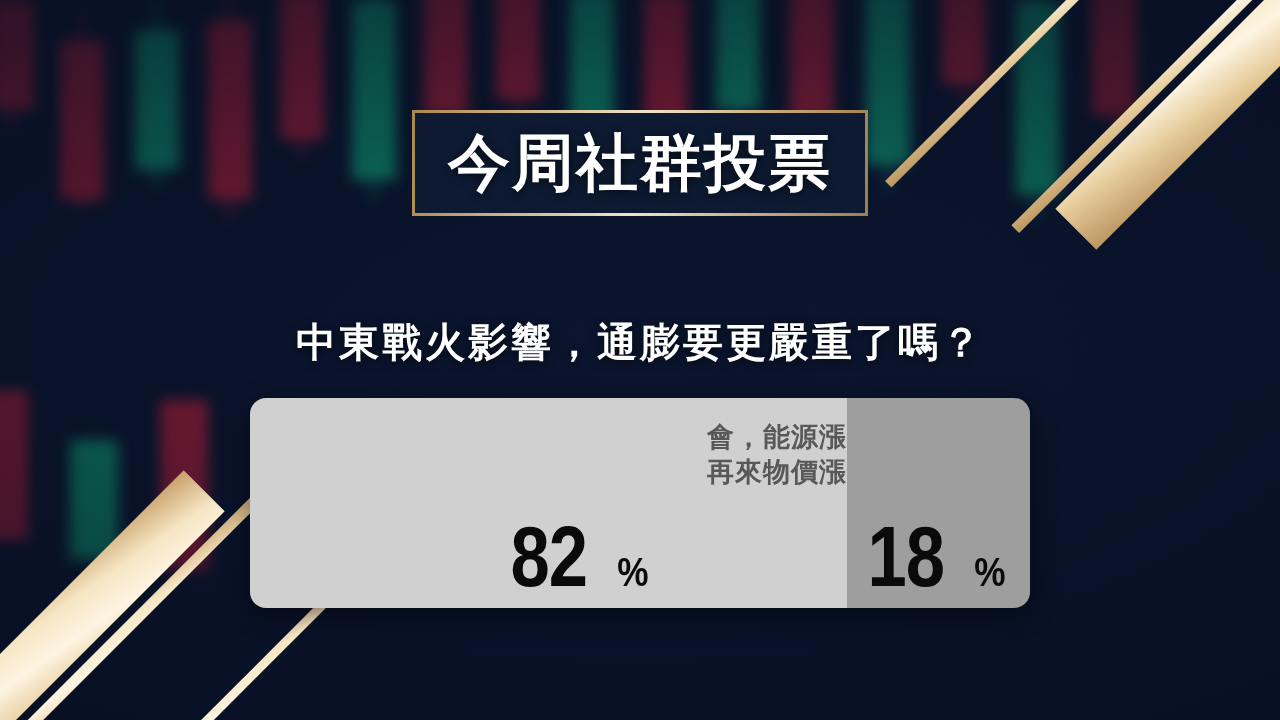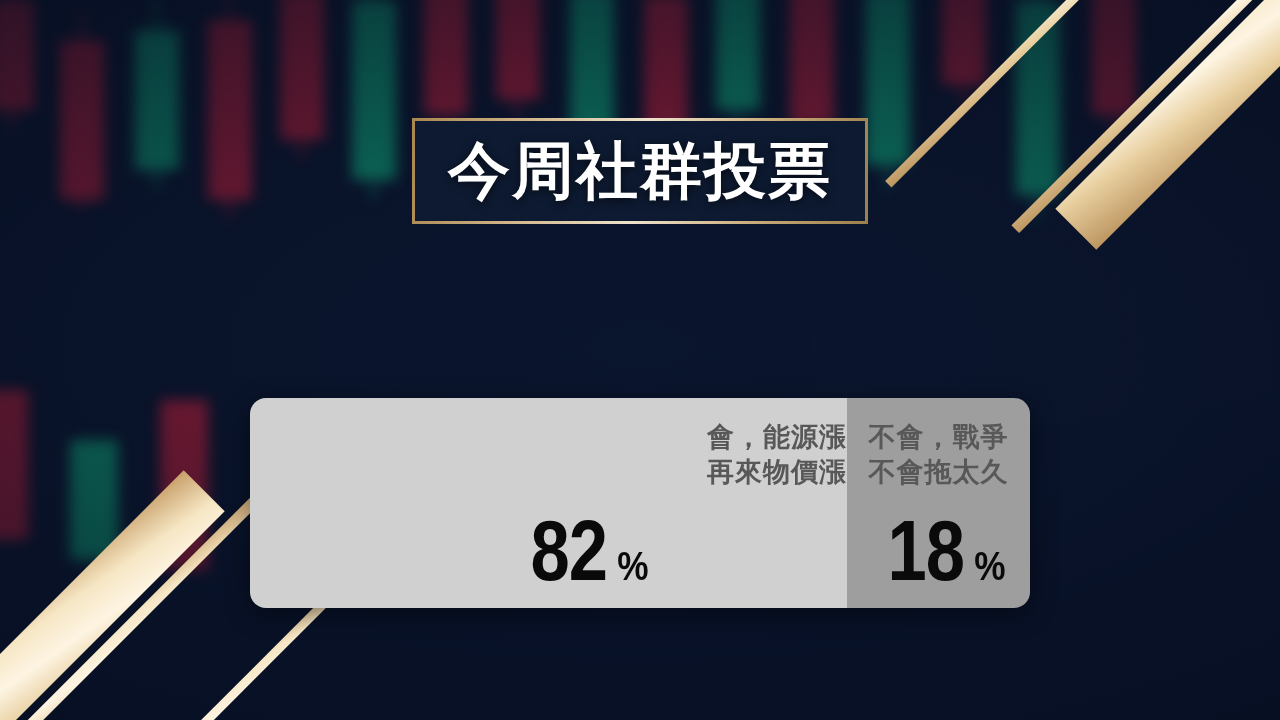--- a/index.html
+++ b/index.html
@@ -94,21 +94,20 @@
     width: 456px;
     height: 106px;
     box-sizing: border-box;
     border: 3px solid transparent;
     background:
       linear-gradient(#0d1a31, #0d1a31) padding-box,
       linear-gradient(100deg, #a9864f 0%, #cdb183 22%, #efe3cd 50%, #c9ab79 76%, #9d7f4c 100%) border-box;
     display: flex;
     align-items: center;
     justify-content: center;
-    margin-top: 8px;
   }
   .title-text {
     color: #ffffff;
     font-size: 62px;
     font-weight: bold;
     letter-spacing: 2px;
     line-height: 1;
     text-shadow: 0 2px 10px rgba(0,0,0,0.6);
     white-space: nowrap;
   }
@@ -154,24 +153,25 @@
     font-size: 27px;
     font-weight: bold;
     line-height: 1.28;
     text-align: center;
     margin-top: 22px;
     white-space: pre-line;
     letter-spacing: 1px;
   }
   .seg-value {
     position: absolute;
-    bottom: 18px;
+    bottom: 12px;
     display: flex;
     align-items: baseline;
     color: #0a0a0a;
+    gap: 20px;
   }
   .seg-num {
     font-size: 86px;
     font-weight: bold;
     line-height: 0.92;
     transform: scaleX(0.82);
     transform-origin: right baseline;
     letter-spacing: -1px;
   }
   .seg-pct {
@@ -254,35 +254,34 @@
     <div class="ribbon tr3"></div>
     <div class="ribbon bl1"></div>
     <div class="ribbon bl2"></div>
     <div class="ribbon bl3"></div>
   </div>
 
   <div class="title-box">
     <div class="title-text">今周社群投票</div>
   </div>
 
+  <div class="question">中東戰火影響，通膨要更嚴重了嗎？</div>
 
   <div class="poll-bar">
 
     <div class="poll-seg seg-a" style="width:597px;align-items:flex-end;">
       <div class="seg-label">會，能源漲
 再來物價漲</div>
       <div class="seg-value">
         <span class="seg-num">82</span>
         <span class="seg-pct">%</span>
       </div>
     </div>
 
     <div class="poll-seg seg-b" style="width:183px;">
-      <div class="seg-label">不會，戰爭
-不會拖太久</div>
       <div class="seg-value">
         <span class="seg-num">18</span>
         <span class="seg-pct">%</span>
       </div>
     </div>
 
   </div>
 
 </div>
 

